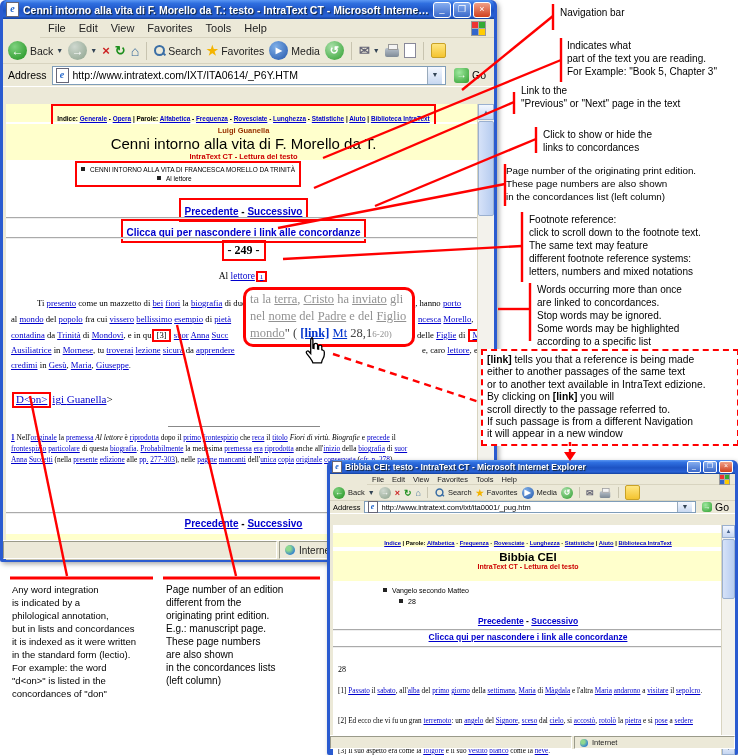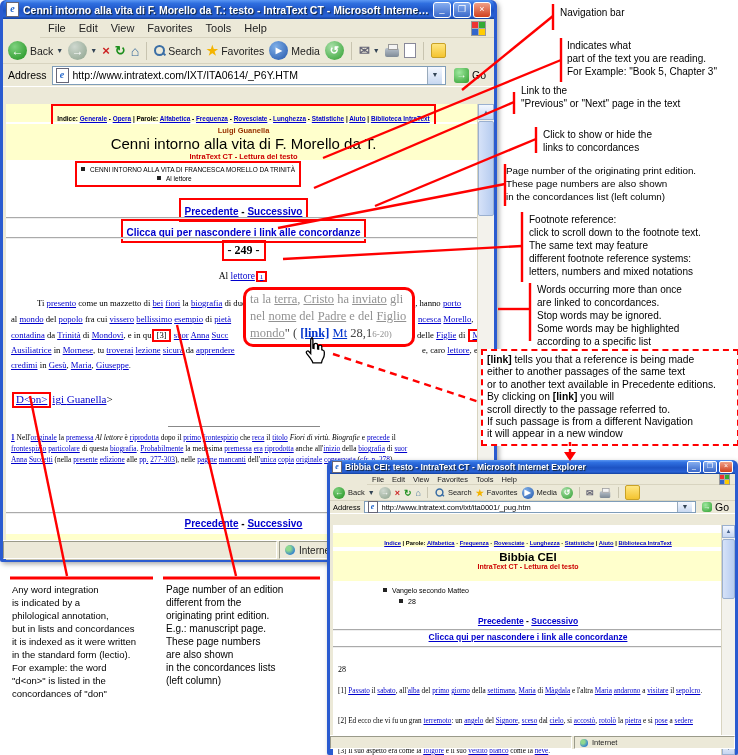--- a/index.html
+++ b/index.html
@@ -299,21 +299,21 @@
 different footnote reference systems:
 letters, numbers and mixed notations</div>
   <div class="ann" style="left:537px;top:283px;">Words occurring more than once
 are linked to concordances.
 Stop words may be ignored.
 Some words may be highlighted
 according to a specific list</div>
   <div class="annbox" style="left:481px;top:349px;width:246px;">
       <div class="aline"><span class="bd">[link]</span><span> tells you that a reference is being made</span></div>
       <div class="aline"><span>either to another passages of the same text</span></div>
-      <div class="aline"><span>or to another text available in Precedente editions.</span></div>
+      <div class="aline"><span>or to another text available in IntraText edizione.</span></div>
       <div class="aline"><span>By clicking on </span><span class="bd">[link]</span><span> you will</span></div>
       <div class="aline"><span>scroll directly to the passage referred to.</span></div>
       <div class="aline"><span>If such passage is from a different Navigation</span></div>
       <div class="aline"><span>it will appear in a new window</span></div>
     </div>
   <div class="ann" style="left:12px;top:583px;font-size:9.5px;">Any word integration
 is indicated by a
 philological annotation,
 but in lists and concordances
 it is indexed as it were written

